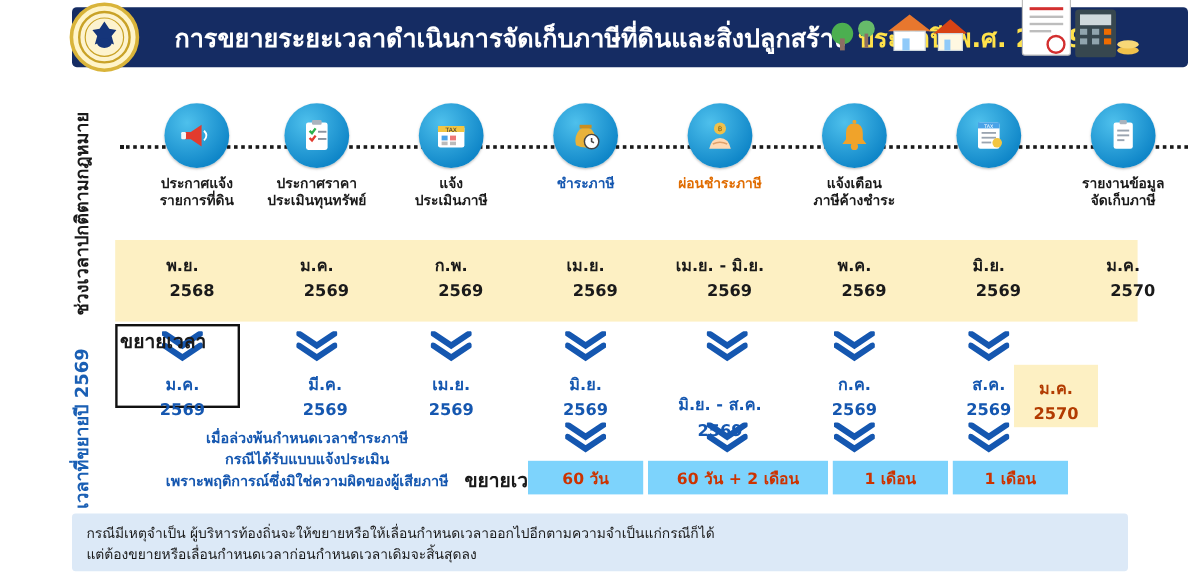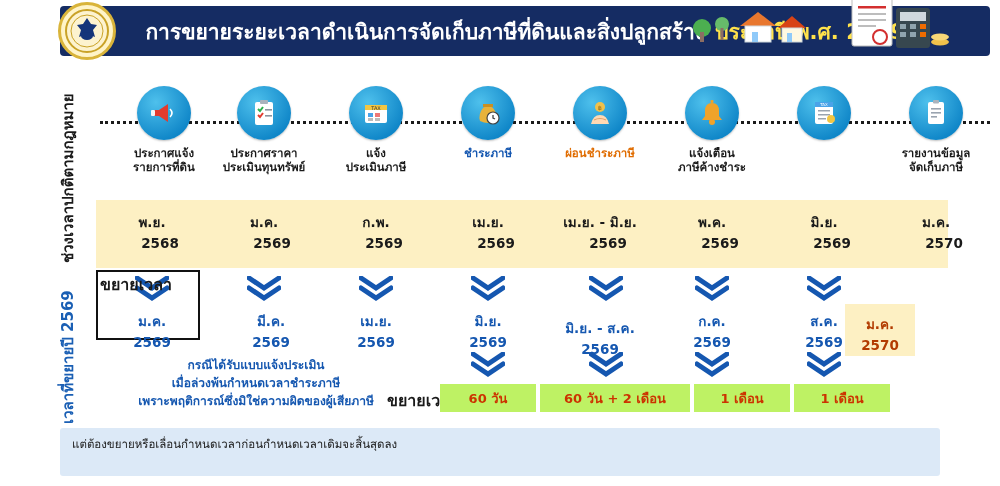--- a/index.html
+++ b/index.html
@@ -206,21 +206,21 @@
     font-size: 12px;
     color: #1557b0;
     line-height: 1.5;
     font-weight: bold;
   }
 
   
   .dur-box {
     position: absolute;
     height: 28px;
-    background: #bef264;
+    background: #7dd3fc;
     color: #cc3300;
     font-size: 13px;
     font-weight: bold;
     display: flex;
     align-items: center;
     justify-content: center;
   }
 
   
   .footer {
@@ -454,21 +454,21 @@
 </div>
 <div class="ext-cell" style="left:212px; top:311px;">
   <span>มี.ค.</span><span class="yr" style="display:block">2569</span>
 </div>
 <div class="ext-cell" style="left:317px; top:311px;">
   <span>เม.ย.</span><span class="yr" style="display:block">2569</span>
 </div>
 <div class="ext-cell" style="left:429px; top:311px;">
   <span>มิ.ย.</span><span class="yr" style="display:block">2569</span>
 </div>
-<div class="ext-cell" style="left:541px; top:318px;">
+<div class="ext-cell" style="left:541px; top:328px;">
   <span>มิ.ย. - ส.ค.</span><span class="yr" style="display:block">2569</span>
 </div>
 <div class="ext-cell" style="left:653px; top:311px;">
   <span>ก.ค.</span><span class="yr" style="display:block">2569</span>
 </div>
 <div class="ext-cell" style="left:765px; top:311px;">
   <span>ส.ค.</span><span class="yr" style="display:block">2569</span>
 </div>
 
 <div class="yellow-box" style="left:845px; top:304px; width:70px; height:52px;">
@@ -496,32 +496,33 @@
 <div class="chev" style="left:807px; top:352px;">
   <svg width="34" height="26" viewBox="0 0 34 26">
       <path d="M2 2 L17 12 L32 2" stroke="#1557b0" stroke-width="5" fill="none" stroke-linecap="round"></path>
       <path d="M2 12 L17 22 L32 12" stroke="#1557b0" stroke-width="5" fill="none" stroke-linecap="round"></path>
     </svg>
 </div>
 
 <div class="extend-tag" style="left:387px; top:388px;">ขยายเวลา</div>
 
 <div class="note-block">
+  <div>เมื่อล่วงพ้นกำหนดเวลาชำระภาษี</div>
   <div>กรณีได้รับแบบแจ้งประเมิน</div>
-  <div>เมื่อล่วงพ้นกำหนดเวลาชำระภาษี</div>
   <div>เพราะพฤติการณ์ซึ่งมิใช่ความผิดของผู้เสียภาษี</div>
 </div>
 
 <div class="dur-box" style="left:440px; top:384px; width:96px;">60 วัน</div>
 <div class="dur-box" style="left:540px; top:384px; width:150px;">60 วัน + 2 เดือน</div>
 <div class="dur-box" style="left:694px; top:384px; width:96px;">1 เดือน</div>
 <div class="dur-box" style="left:794px; top:384px; width:96px;">1 เดือน</div>
 
 <div class="footer">
   <div class="footer-text">
+    <div>กรณีมีเหตุจำเป็น ผู้บริหารท้องถิ่นจะให้ขยายหรือให้เลื่อนกำหนดเวลาออกไปอีกตามความจำเป็นแก่กรณีก็ได้</div>
     <div>แต่ต้องขยายหรือเลื่อนกำหนดเวลาก่อนกำหนดเวลาเดิมจะสิ้นสุดลง</div>
   </div>
 </div>
 
 <div class="footer-art">
   <svg width="300" height="66" viewBox="0 0 300 66">
 
     <circle cx="20" cy="46" r="9" fill="#4caf50"></circle>
     <rect x="18" y="50" width="4" height="10" fill="#8d6e63"></rect>
     <circle cx="40" cy="42" r="7" fill="#66bb6a"></circle>

